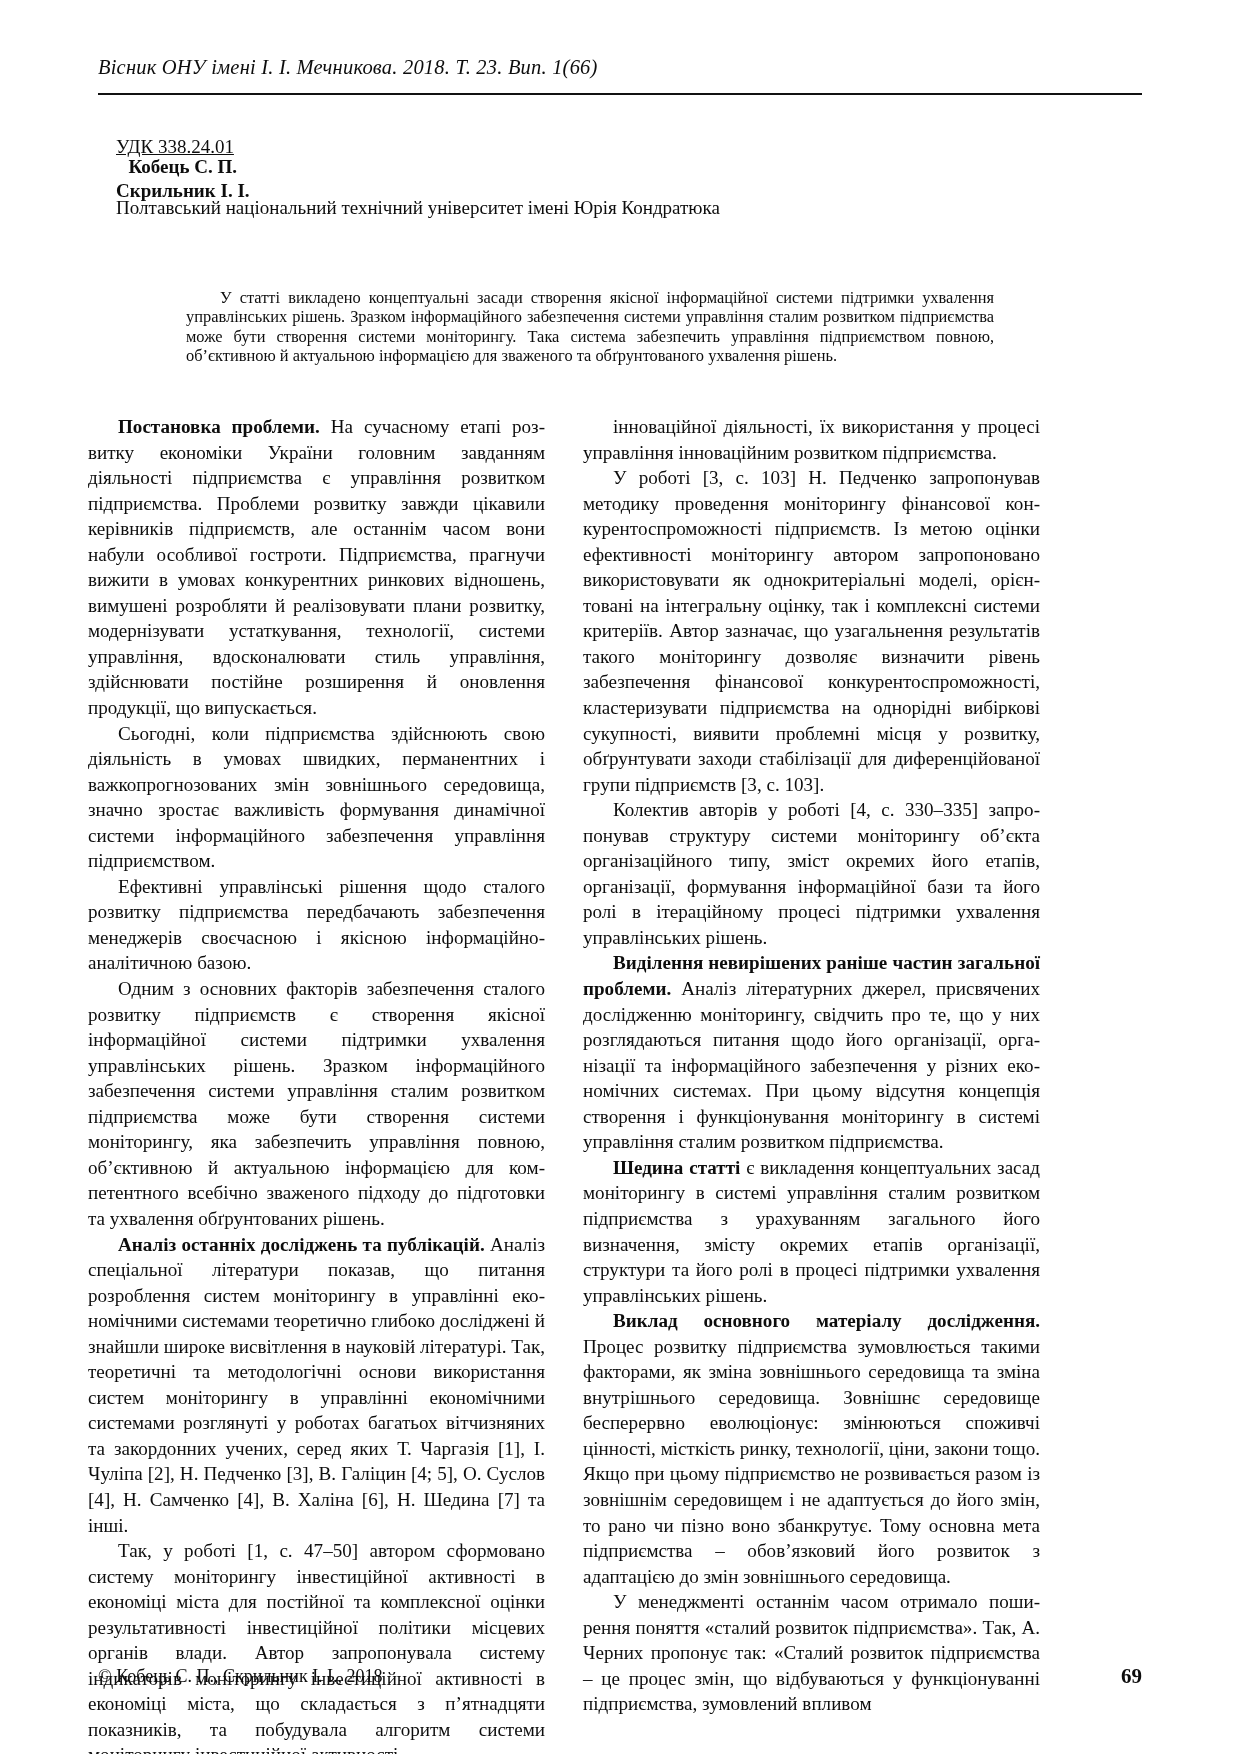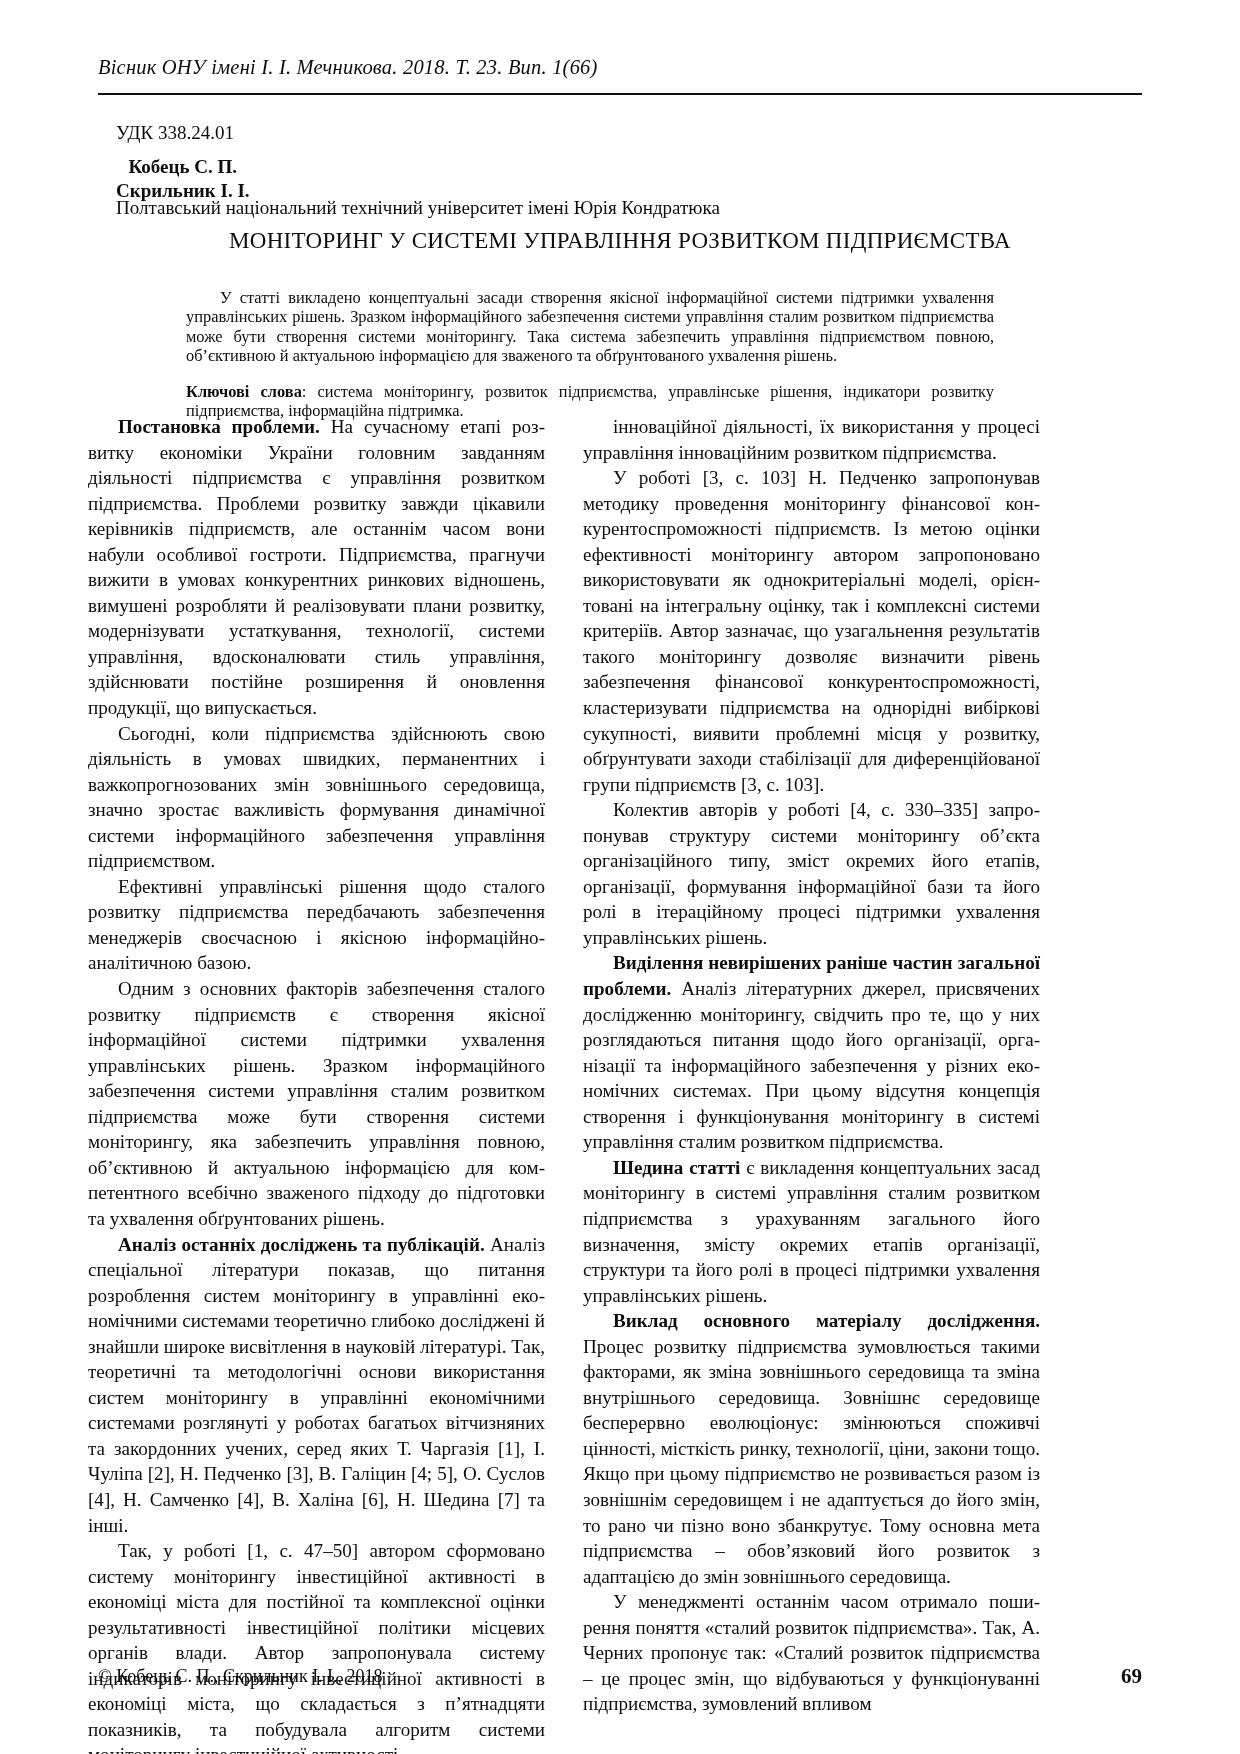--- a/index.html
+++ b/index.html
@@ -36,22 +36,23 @@
     top: 93px;
     width: 1044px;
     height: 2px;
     background: #111;
   }
 
   
   .udc {
     position: absolute;
     left: 116px;
-    top: 122px;
+    top: 136px;
     font-size: 19px;
+    text-decoration: underline;
   }
   .authors {
     position: absolute;
     left: 116px;
     top: 155px;
     font-weight: bold;
     font-size: 19px;
     line-height: 24px;
     text-align: center;
   }
@@ -140,25 +141,23 @@
 
   <div class="udc">УДК 338.24.01</div>
 
   <div class="authors">
     <div>Кобець С. П.</div>
     <div>Скрильник І. І.</div>
   </div>
 
   <div class="affiliation">Полтавський національний технічний університет імені Юрія Кондратюка</div>
 
-  <div class="article-title">МОНІТОРИНГ У СИСТЕМІ УПРАВЛІННЯ РОЗВИТКОМ ПІДПРИЄМСТВА</div>
 
   <div class="abstract-block">
     <p>У статті викладено концептуальні засади створення якісної інформаційної системи підтримки ухвалення управлінських рішень. Зразком інформаційного забезпечення системи управління сталим розвитком під­приємства може бути створення системи моніторингу. Така система забезпечить управління підприємством повною, об’єктивною й актуальною інформацією для зваженого та обґрунтованого ухвалення рішень.</p>
-    <p class="kw"><b>Ключові слова</b><span>: система моніторингу, розвиток підприємства, управлінське рішення, індикатори розвит­ку підприємства, інформаційна підтримка.</span></p>
   </div>
 
   <div class="body-cols">
     <div class="col" id="col-left">
         <p><b>Постановка проблеми.</b><span> На сучасному етапі роз­витку економіки України головним завданням діяльності підприємства є управління розвитком підприємства. Проблеми розвитку завжди ціка­вили керівників підприємств, але останнім часом вони набули особливої гостроти. Підприємства, прагнучи вижити в умовах конкурентних ринко­вих відношень, вимушені розробляти й реалізову­вати плани розвитку, модернізувати устаткування, технології, системи управління, вдосконалювати стиль управління, здійснювати постійне розши­рення й оновлення продукції, що випускається.</span></p>
         <p><span>Сьогодні, коли підприємства здійснюють свою діяльність в умовах швидких, перманентних і важкопрогнозованих змін зовнішнього серед­овища, значно зростає важливість формування динамічної системи інформаційного забезпечення управління підприємством.</span></p>
         <p><span>Ефективні управлінські рішення щодо сталого розвитку підприємства передбачають забезпе­чення менеджерів своєчасною і якісною інформа­ційно-аналітичною базою.</span></p>
         <p><span>Одним з основних факторів забезпечення ста­лого розвитку підприємств є створення якісної інформаційної системи підтримки ухвалення управлінських рішень. Зразком інформаційного забезпечення системи управління сталим розви­тком підприємства може бути створення системи моніторингу, яка забезпечить управління повною, об’єктивною й актуальною інформацією для ком­петентного всебічно зваженого підходу до підго­товки та ухвалення обґрунтованих рішень.</span></p>
         <p><b>Аналіз останніх досліджень та публікацій.</b><span> Аналіз спеціальної літератури показав, що питання розроблення систем моніторингу в управлінні еко­номічними системами теоретично глибоко дослід­жені й знайшли широке висвітлення в науковій літературі. Так, теоретичні та методологічні основи використання систем моніторингу в управлінні еко­номічними системами розглянуті у роботах бага­тьох вітчизняних та закордонних учених, серед яких Т. Чаргазія [1], І. Чуліпа [2], Н. Педченко [3], В. Галіцин [4; 5], О. Суслов [4], Н. Самченко [4], В. Халіна [6], Н. Шедина [7] та інші.</span></p>
         <p><span>Так, у роботі [1, с. 47–50] автором сформовано систему моніторингу інвестиційної активності в економіці міста для постійної та комплексної оцінки результативності інвестиційної політики місцевих органів влади. Автор запропонувала систему індикаторів моніторингу інвестиційної активності в економіці міста, що складається з п’ятнадцяти показників, та побудувала алгоритм системи моніторингу інвестиційної активності.</span></p>

